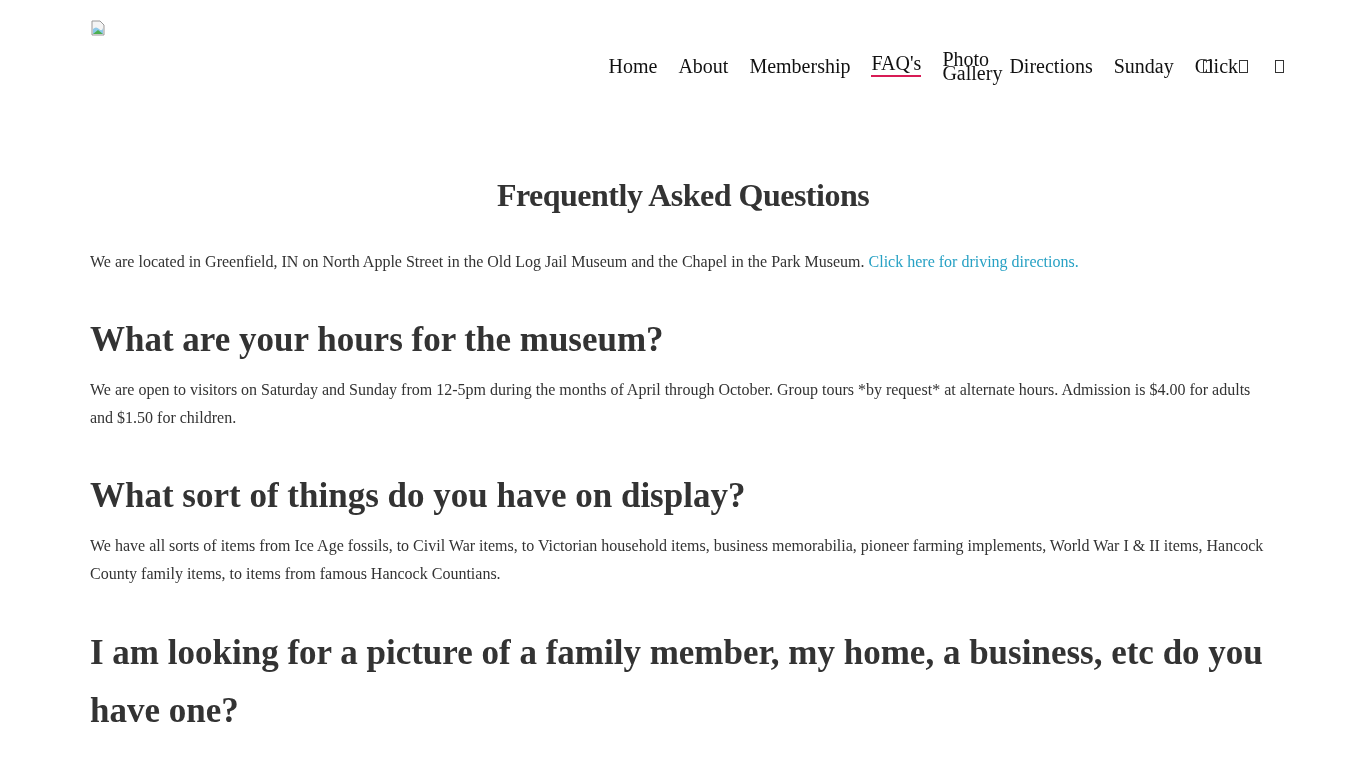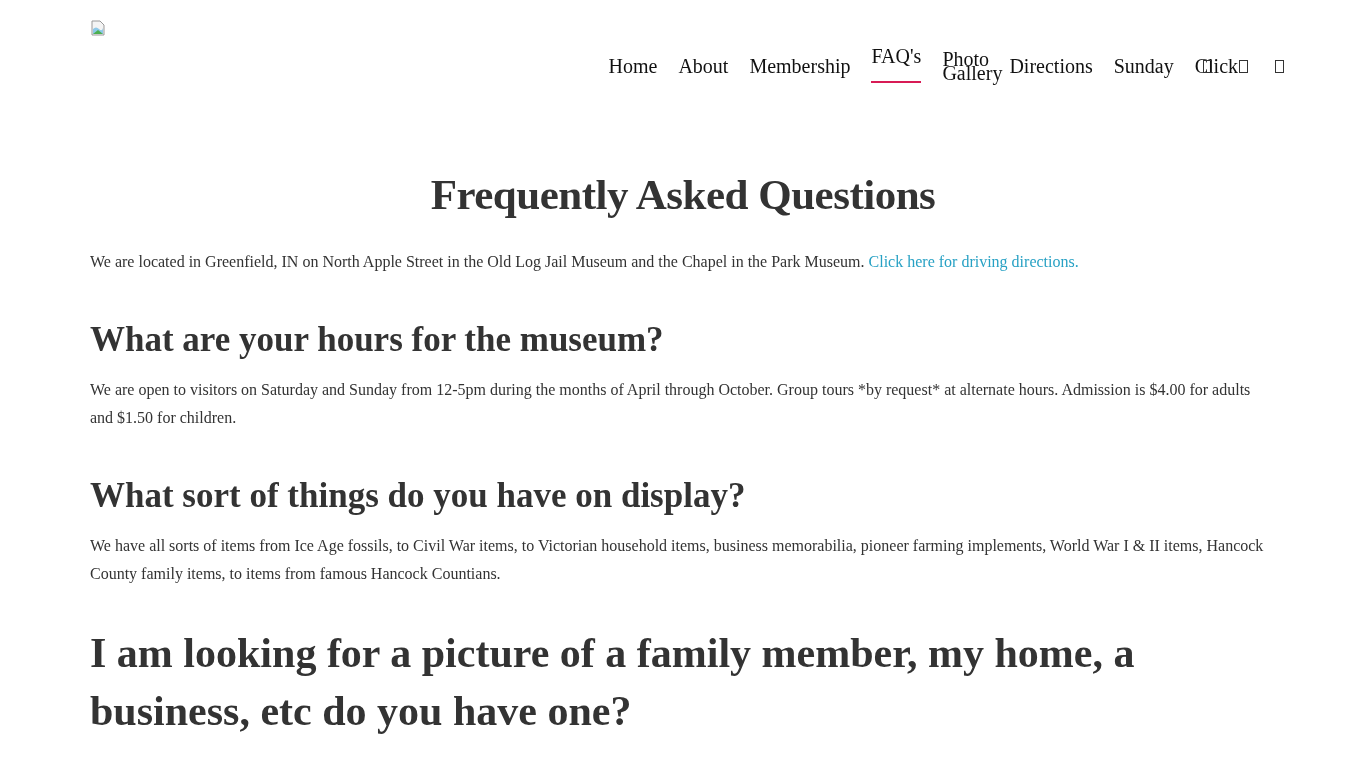--- a/index.html
+++ b/index.html
@@ -42,21 +42,21 @@
     white-space: nowrap;
   }
   .nav-item.two-line {
     white-space: normal;
     width: 67px;
     line-height: 14px;
     margin-top: 0;
   }
   .nav-item.active .nav-label {
     border-bottom: 2px solid #d81b55;
-    padding-bottom: 18px;
+    padding-bottom: 5px;
   }
   .nav-label { display: inline-block; }
   .nav-icons {
     position: absolute;
     left: 1200px;
     top: 58px;
     display: flex;
   }
   .nav-icon {
     width: 14px;
@@ -70,21 +70,21 @@
   .nav-icon .box {
     width: 9px;
     height: 13px;
     border: 1px solid #333;
   }
   .main {
     padding: 0 90px;
   }
   .page-title {
     text-align: center;
-    font-size: 43px;
+    font-size: 32px;
     font-weight: bold;
     color: #333333;
     margin-top: 37px;
     line-height: 56px;
     letter-spacing: -0.5px;
   }
   .intro {
     margin-top: 25px;
     font-size: 16px;
     line-height: 28px;
@@ -102,21 +102,21 @@
     line-height: 44px;
     margin-top: 42px;
   }
   .faq-a {
     font-size: 16px;
     line-height: 28px;
     color: #333333;
     margin-top: 14px;
   }
   .faq-q.long {
-    font-size: 42px;
+    font-size: 35px;
     line-height: 58px;
     margin-top: 36px;
   }
 </style>
 </head>
 <body>
 
 <div class="header">
   <div class="logo">
     <svg width="16" height="16" viewBox="0 0 16 16">

